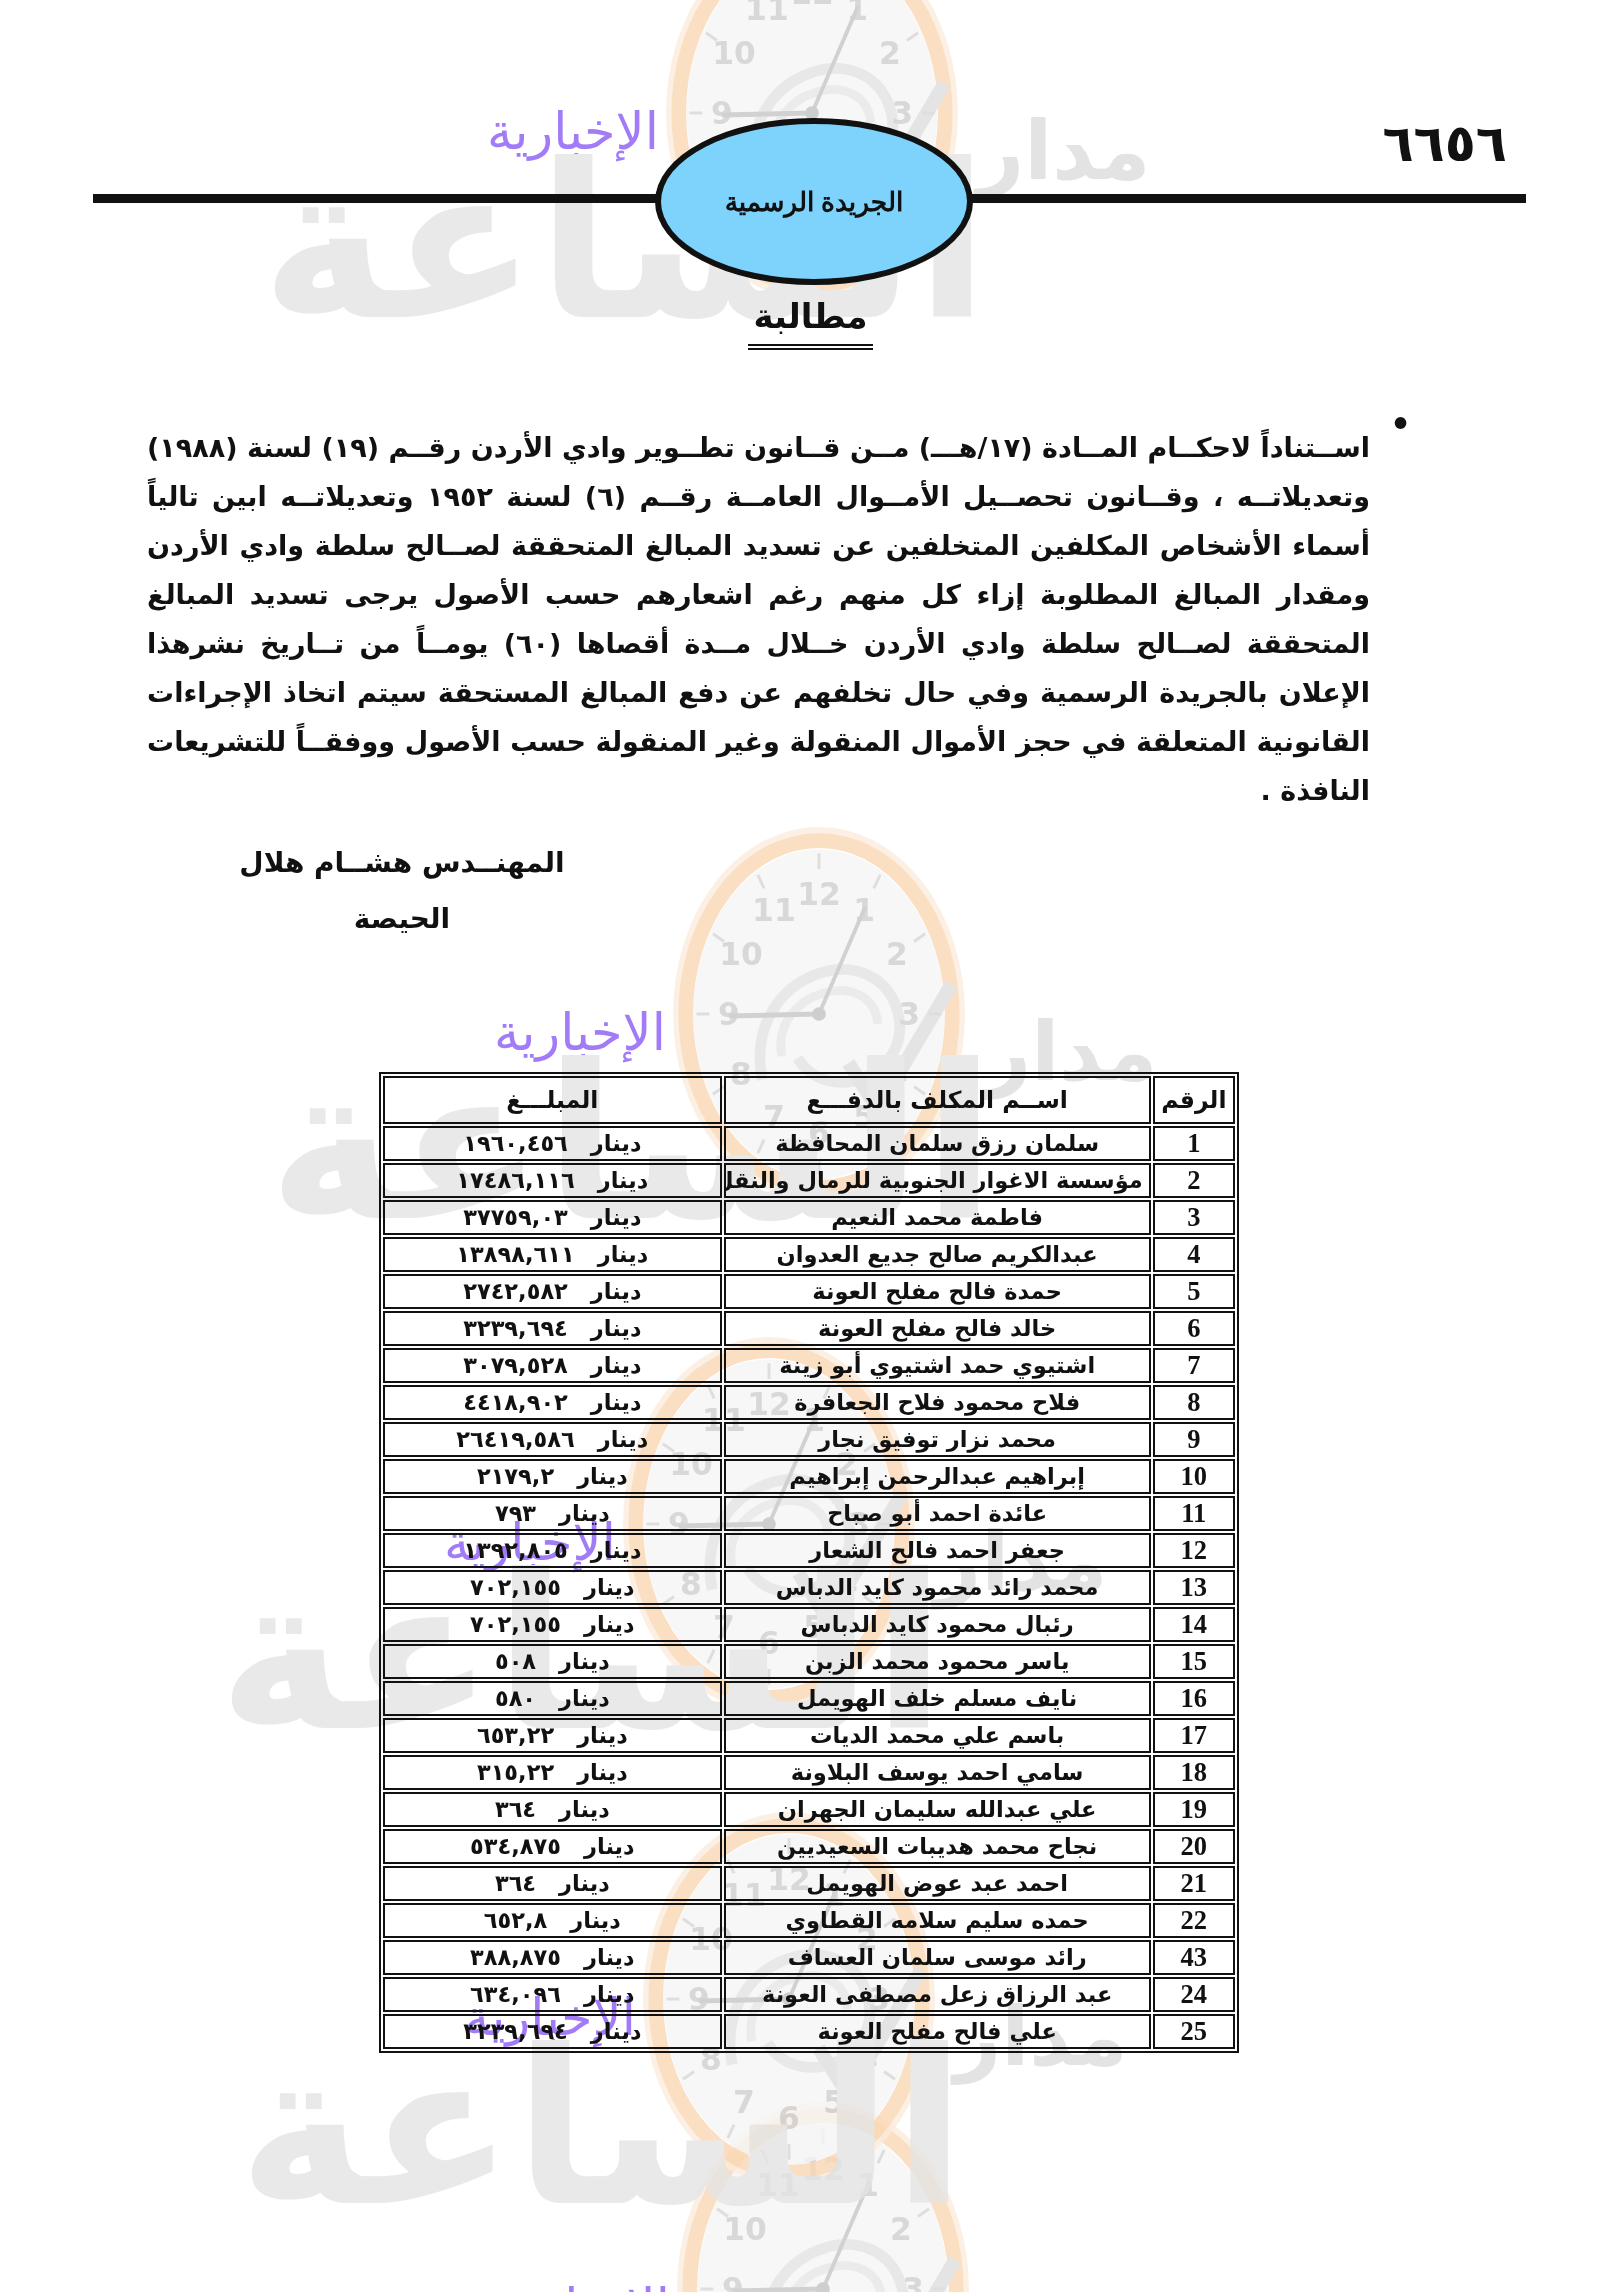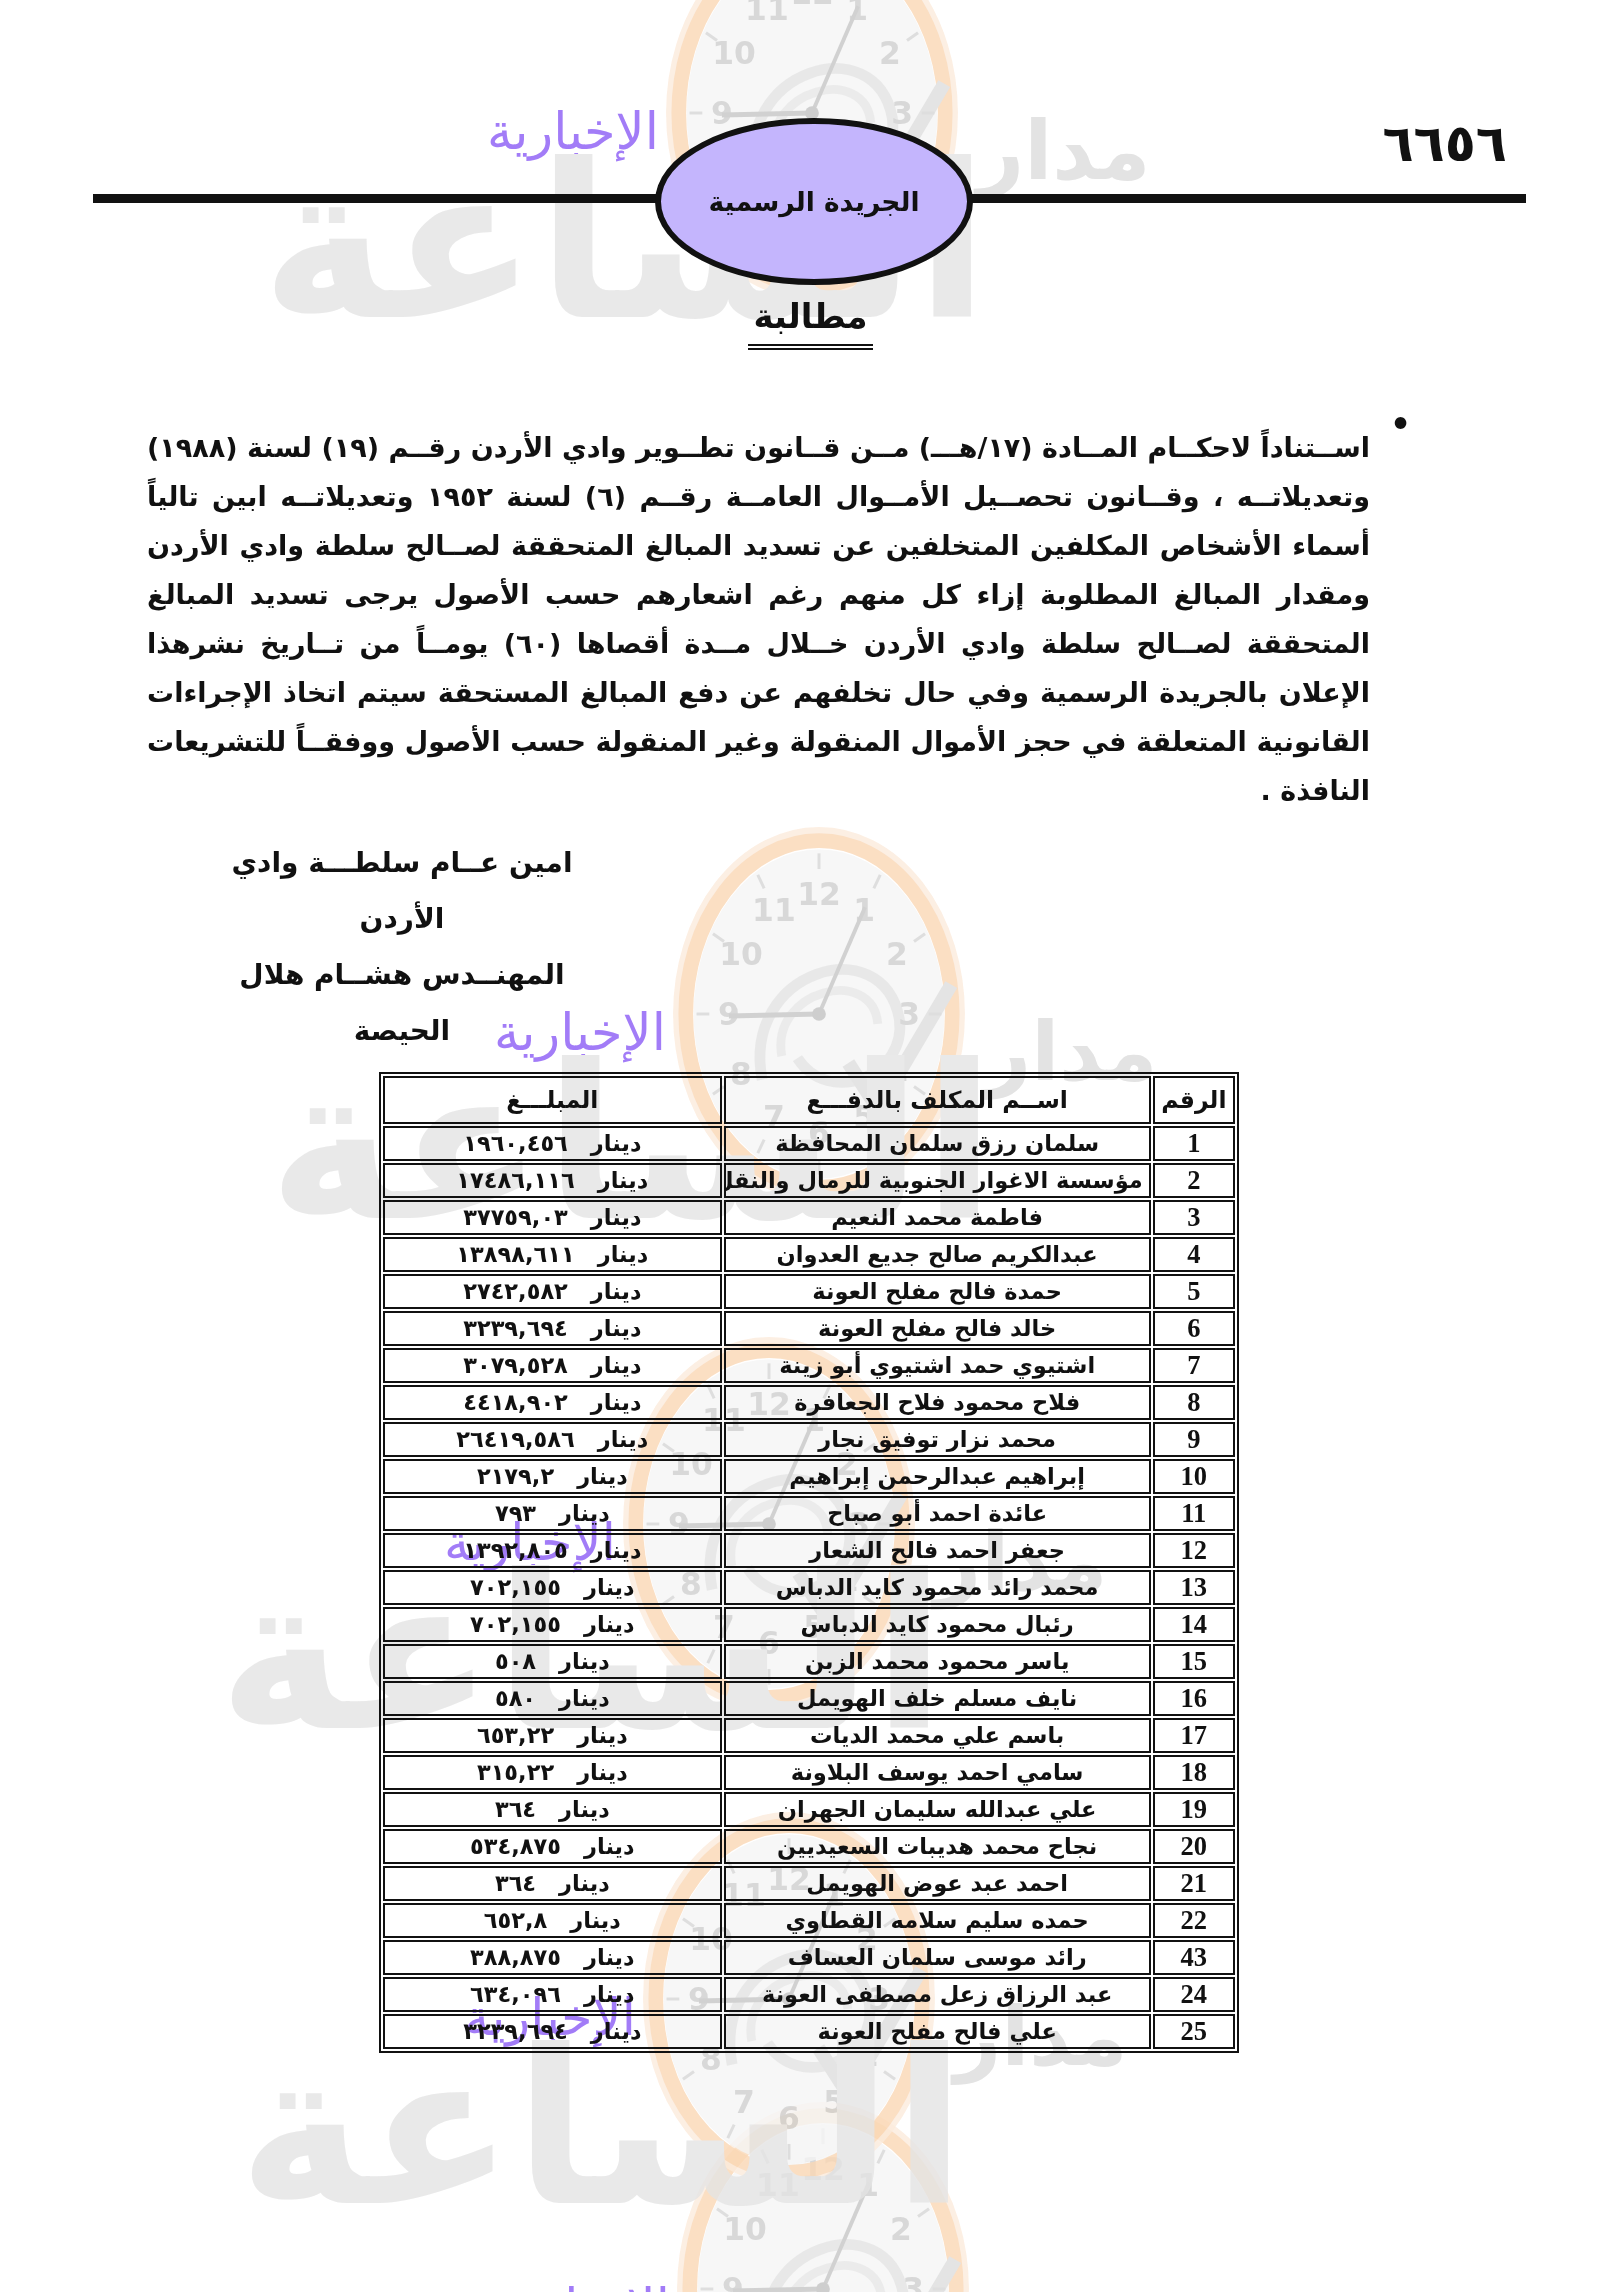--- a/index.html
+++ b/index.html
@@ -14,22 +14,22 @@
   .wm-brand-main{position:absolute;font-size:214px;font-weight:bold;color:#e4e4e4;line-height:1;letter-spacing:-3.9px;}
   .wm-brand-sub{position:absolute;font-size:51px;font-weight:normal;color:#8b5cf6;line-height:1;}
   
   .page-number{
     position:absolute;top:114px;right:114px;z-index:2;
     font-size:51px;font-weight:bold;letter-spacing:3.9px;margin-left:12px;
   }
   .header-rule{position:absolute;top:194px;left:93px;width:1433px;height:8.8px;background:#111;z-index:2;}
   .masthead-ellipse{
     position:absolute;left:655px;top:118px;width:306px;height:155px;z-index:3;
-    background:#c4b5fd;border:6.9px solid #111;border-radius:50%;
-    display:flex;align-items:center;justify-content:center;
+    background:#7dd3fc;border:6.9px solid #111;border-radius:50%;
+    display:flex;align-items:center;justify-content:center;font-family:Liberation Serif, serif;
   }
   .masthead-title{font-size:26.5px;font-weight:bold;}
   
   .notice-title-wrap{position:absolute;left:0;right:0;top:296px;text-align:center;z-index:2;}
   .notice-title{
     display:inline-block;font-size:34px;font-weight:bold;
     padding:0 5.9px 7.8px 5.9px;border-bottom:6.9px double #111;
   }
   .notice-bullet{position:absolute;top:400px;right:210px;font-size:33px;font-weight:bold;z-index:2;line-height:49px;}
   .notice-body{
@@ -294,21 +294,20 @@
 </div>
 
 <div class="notice-title-wrap">
   <span class="notice-title">مطالبة</span>
 </div>
 
 <div class="notice-bullet">•</div>
 <p class="notice-body">اســتناداً لاحكــام المــادة (١٧/هـــ) مــن قــانون تطــوير وادي الأردن رقــم (١٩) لسنة (١٩٨٨) وتعديلاتــه ، وقــانون تحصــيل الأمــوال العامــة رقــم (٦) لسنة ١٩٥٢ وتعديلاتــه ابين تالياً أسماء الأشخاص المكلفين المتخلفين عن تسديد المبالغ المتحققة لصــالح سلطة وادي الأردن ومقدار المبالغ المطلوبة إزاء كل منهم رغم اشعارهم حسب الأصول يرجى تسديد المبالغ المتحققة لصــالح سلطة وادي الأردن خــلال مــدة أقصاها (٦٠) يومــاً من تــاريخ نشرهذا الإعلان بالجريدة الرسمية وفي حال تخلفهم عن دفع المبالغ المستحقة سيتم اتخاذ الإجراءات القانونية المتعلقة في حجز الأموال المنقولة وغير المنقولة حسب الأصول ووفقــاً للتشريعات النافذة .</p>
 
 <div class="signature">
-  <div>امين عــام سلطـــة وادي الأردن</div>
   <div>المهنــدس هشــام هلال الحيصة</div>
 </div>
 
 <table class="gazette-table">
   <colgroup>
       <col class="c-no">
       <col class="c-name">
       <col class="c-amt">
     </colgroup>
   <thead>

